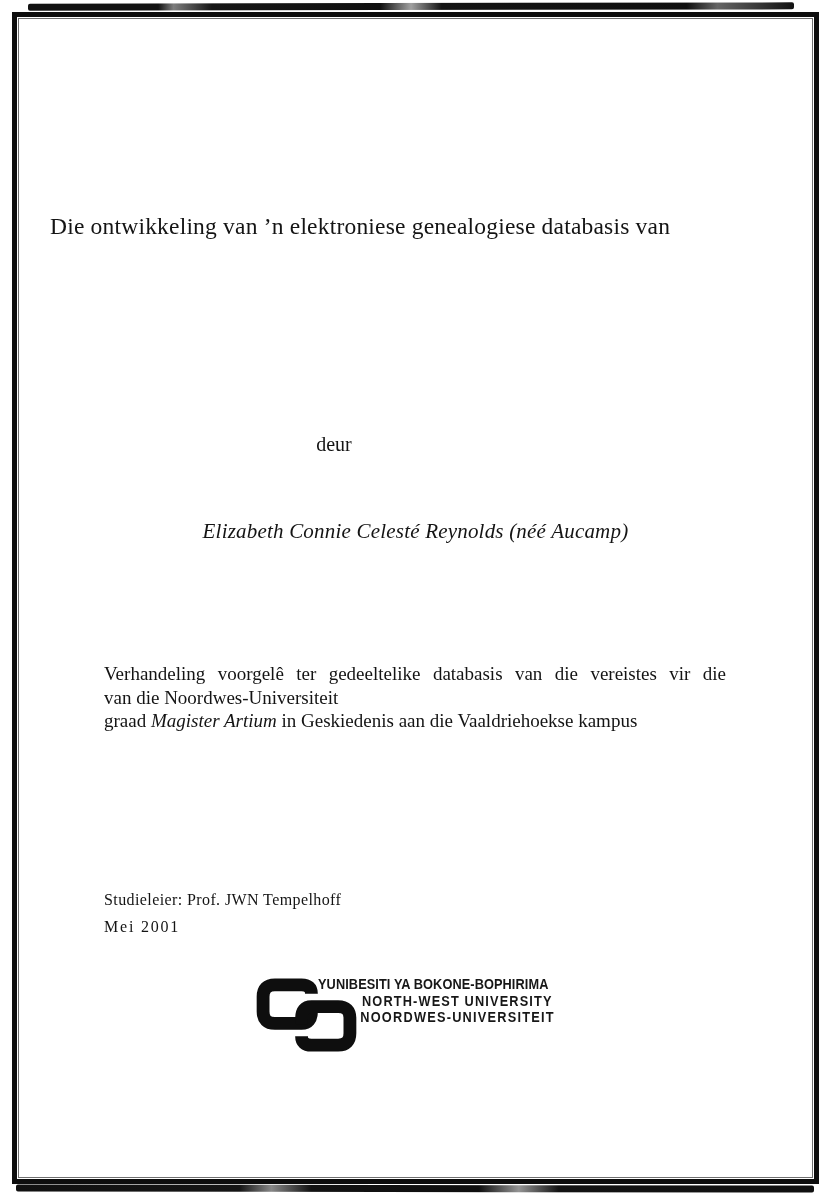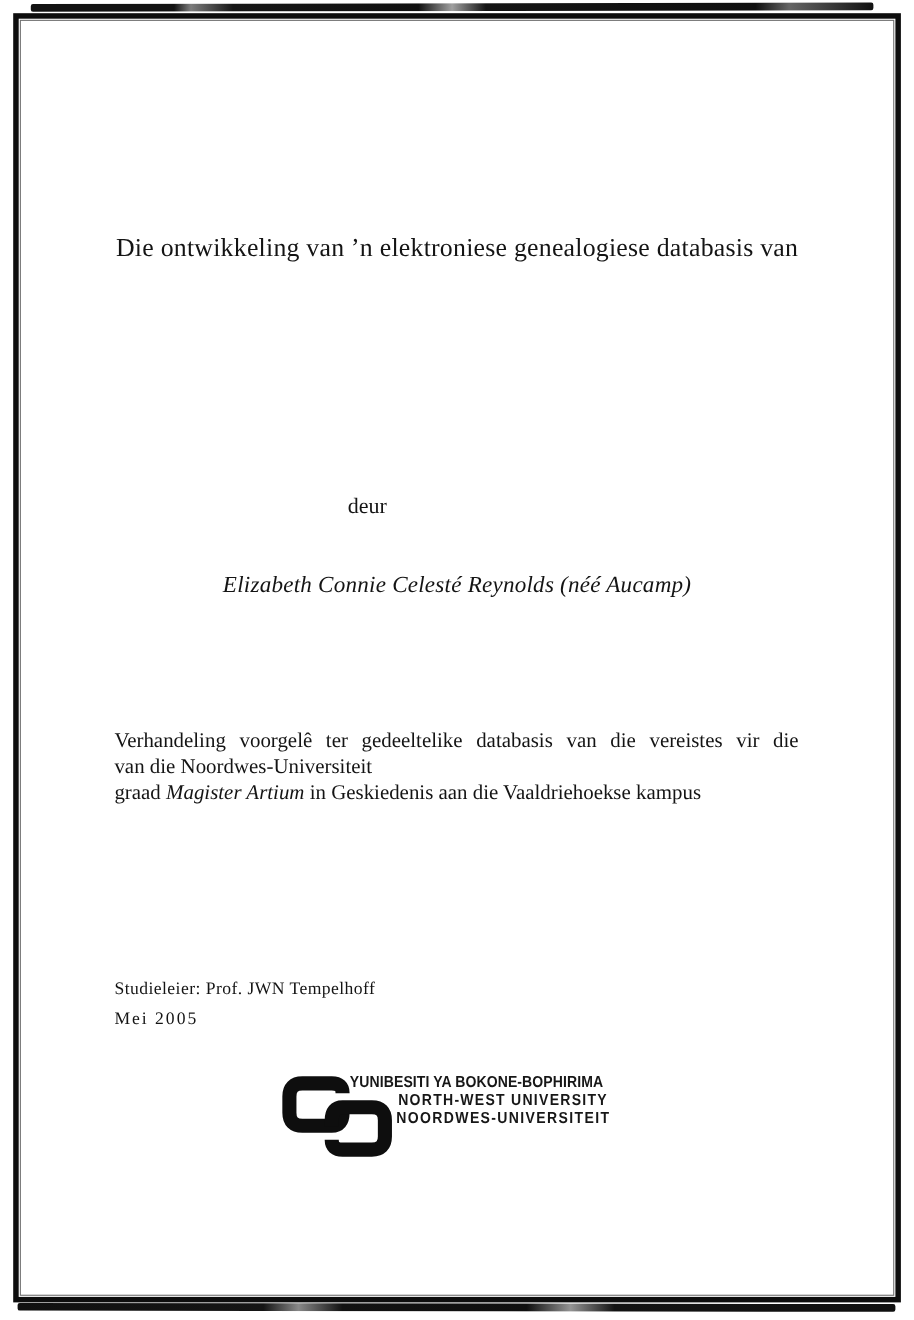--- a/index.html
+++ b/index.html
@@ -41,26 +41,26 @@
   }
   .frame-inner {
     position: absolute; inset: 1px;
     border: 1px solid #6f6f6f;
   }
 
   .abs { position: absolute; }
 
   .title-block {
     top: 206px; left: 50px; width: 731px;
-    text-align: center;
+    text-align: left;
     font-size: 23.5px; line-height: 41px; letter-spacing: 0.2px;
   }
   .byline {
     top: 432px; left: 0; width: 668px;
-    text-align: center; font-size: 20px; line-height: 24px; margin-top: 16px;
+    text-align: center; font-size: 20px; line-height: 24px;
   }
   .author {
     top: 518px; left: 0; width: 831px;
     text-align: center; font-size: 21px; line-height: 26px; letter-spacing: 0.2px; font-style: italic;
   }
   .statement {
     top: 662px; left: 104px; width: 622px;
     font-size: 19px; line-height: 23.5px;
   }
   .statement .justified {
@@ -110,21 +110,21 @@
   <div class="abs author">Elizabeth Connie Celesté Reynolds (néé Aucamp)</div>
 
   <div class="abs statement">
     <div class="justified">Verhandeling voorgelê ter gedeeltelike databasis van die vereistes vir die</div>
     <div>van die Noordwes-Universiteit</div>
     <div><span>graad </span><span class="degree">Magister Artium</span><span> in Geskiedenis aan die Vaaldriehoekse kampus</span></div>
   </div>
 
   <div class="abs supervisor-block">
     <div>Studieleier: Prof. JWN Tempelhoff</div>
-    <div class="date">Mei 2005</div>
+    <div class="date">Mei 2001</div>
   </div>
 
   <div class="abs logo-mark">
     <svg width="101" height="74" viewBox="0 0 102 75" aria-hidden="true">
       <path d="M 56 16 Q 56 7 46 7 L 19 7 Q 7 7 7 19 L 7 34 Q 7 46 19 46 L 46 46 Q 56 46 56 34 L 56 28" fill="none" stroke="#0e0e0e" stroke-width="13"></path>
       <path d="M 56 16 Q 56 7 46 7 L 19 7 Q 7 7 7 19 L 7 34 Q 7 46 19 46 L 46 46 Q 56 46 56 34 L 56 28" fill="none" stroke="#0e0e0e" stroke-width="13" transform="rotate(180 51 37.5)"></path>
     </svg>
   </div>
 
   <div class="abs logo-text">

